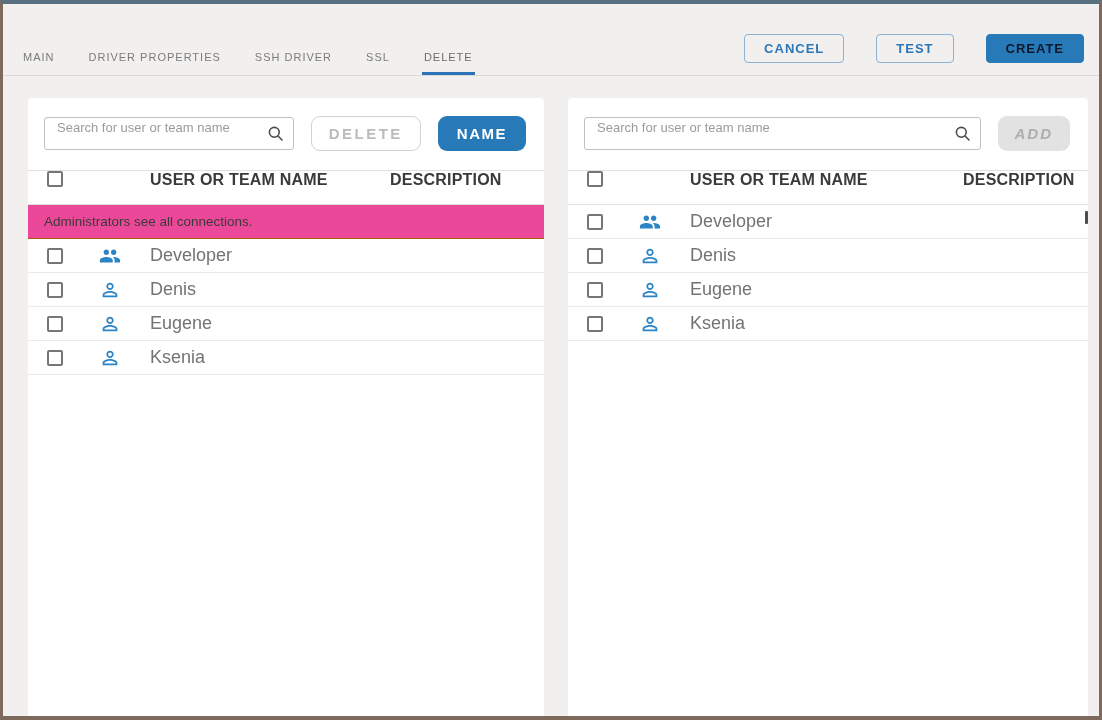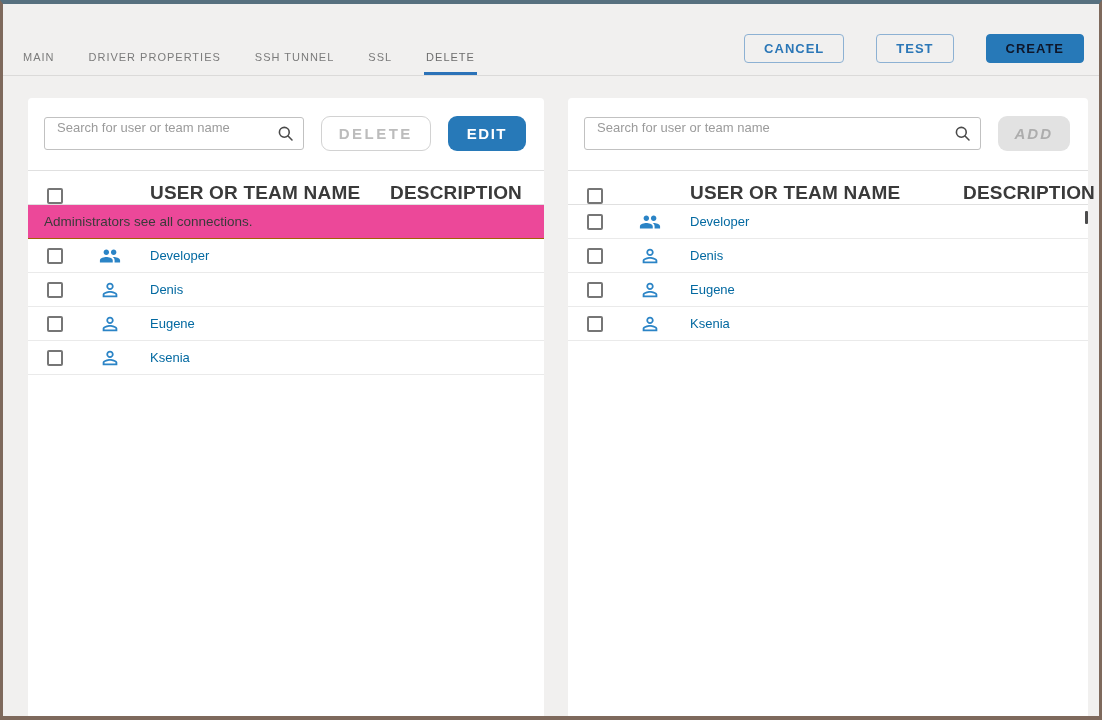--- a/index.html
+++ b/index.html
@@ -56,27 +56,27 @@
   .searchbox input::placeholder { color:#9b9b9b; }
   .search-icon { position:absolute; right:9px; top:7px; width:19px; height:19px; pointer-events:none; }
 
   .tbtn { height:35px; border-radius:9px; font-weight:bold; font-size:15px; font-family:inherit; cursor:pointer; }
   .tbtn.disabled-outline { border:1px solid #d2d2d2; background:#fff; color:#bcbcbc; padding:0 17px; letter-spacing:2.5px; cursor:default; }
   .tbtn.primary { background:#2779b8; border:none; color:#fff; padding:0 19px; letter-spacing:1.5px; }
   .tbtn.disabled-fill { background:#e2e2e2; border:none; color:#adadad; padding:0 17px; letter-spacing:2px; cursor:default;font-style:italic; }
 
   
   .thead {
-    display:flex; align-items:flex-end; height:33px; flex:none;
+    display:flex; align-items:flex-start; height:33px; flex:none;
     border-top:1px solid #e0e0e0; border-bottom:1px solid #e0e0e0;
-    font-weight:bold; font-size:19px; color:#3a3a3a; letter-spacing:.2px;
+    font-weight:bold; font-size:16px; color:#3a3a3a; letter-spacing:.2px;
   }
   .trow {
     display:flex; align-items:center; height:33px; flex:none;
-    border-bottom:1px solid #eaeaea; font-size:13px; color:#0369a1; background:#fff;
+    border-bottom:1px solid #eaeaea; font-size:18px; color:#737373; background:#fff;
   }
   .c-check { width:60px; padding-left:19px; box-sizing:border-box; display:flex; align-items:center; flex:none; }
   .c-icon  { width:44px; display:flex; justify-content:center; align-items:center; flex:none; }
   .c-name  { padding-left:18px; box-sizing:border-box; white-space:nowrap; overflow:hidden; }
   .panel.left  .c-name { width:258px; flex:none; }
   .panel.right .c-name { width:291px; flex:none; }
   .c-desc { flex:1; }
 
   .checkbox {
     width:16px; height:16px; box-sizing:border-box;
@@ -96,21 +96,21 @@
   }
 </style>
 </head>
 <body>
 
 <div class="frame">
 
   <div class="topbar">
     <div class="tab">MAIN</div>
     <div class="tab">DRIVER PROPERTIES</div>
-    <div class="tab">SSH TUNNEL</div>
+    <div class="tab">SSH DRIVER</div>
     <div class="tab">SSL</div>
     <div class="tab active">DELETE</div>
 
     <div class="actions">
       <button class="btn outline">CANCEL</button>
       <button class="btn outline">TEST</button>
       <button class="btn primary">CREATE</button>
     </div>
   </div>
 
@@ -119,21 +119,21 @@
     <section class="panel left">
       <div class="toolbar">
         <div class="searchbox">
           <input type="text" placeholder="Search for user or team name" style="">
           <svg class="search-icon" viewBox="0 0 24 24" fill="none" stroke="#4a4a4a" stroke-width="2" stroke-linecap="round">
             <circle cx="10.5" cy="10.5" r="6.2"></circle>
               <line x1="15.2" y1="15.2" x2="20.2" y2="20.2"></line>
           </svg>
         </div>
         <button class="tbtn disabled-outline" disabled="">DELETE</button>
-        <button class="tbtn primary">EDIT</button>
+        <button class="tbtn primary">NAME</button>
       </div>
 
       <div class="thead">
         <div class="c-check">
             <span class="checkbox"></span>
           </div>
         <div class="c-icon"></div>
         <div class="c-name">USER OR TEAM NAME</div>
         <div class="c-desc">DESCRIPTION</div>
       </div>

